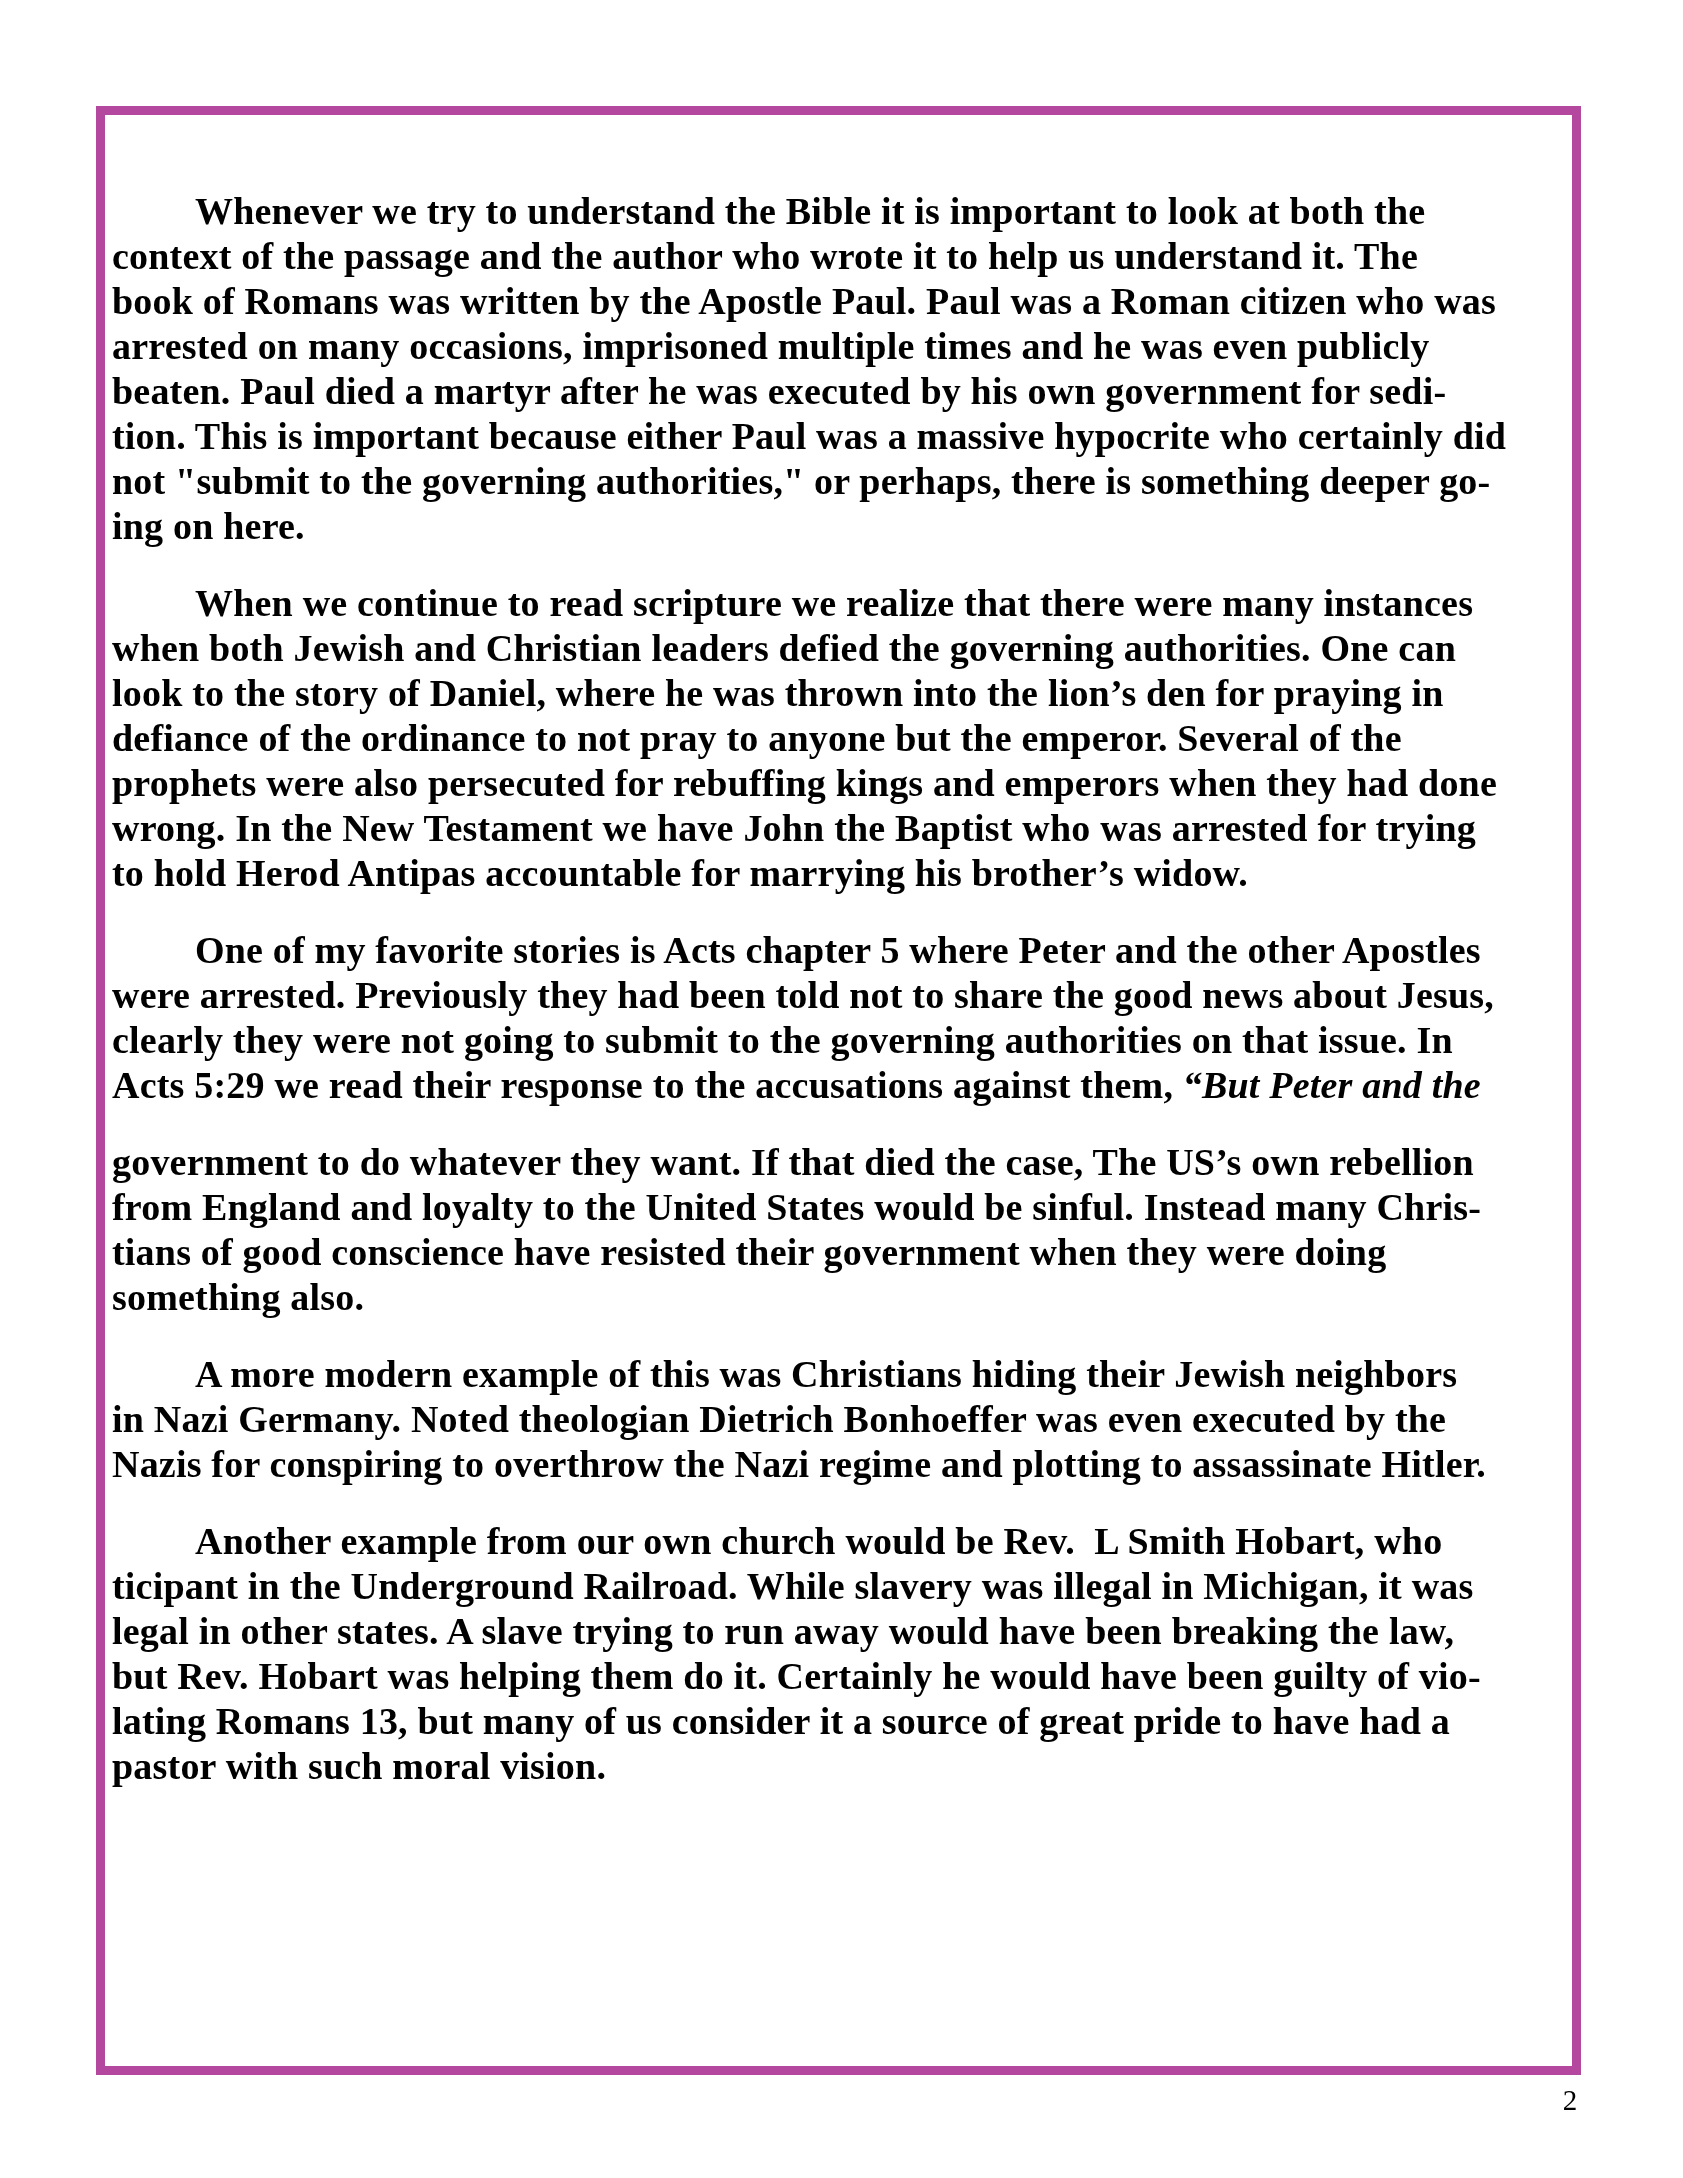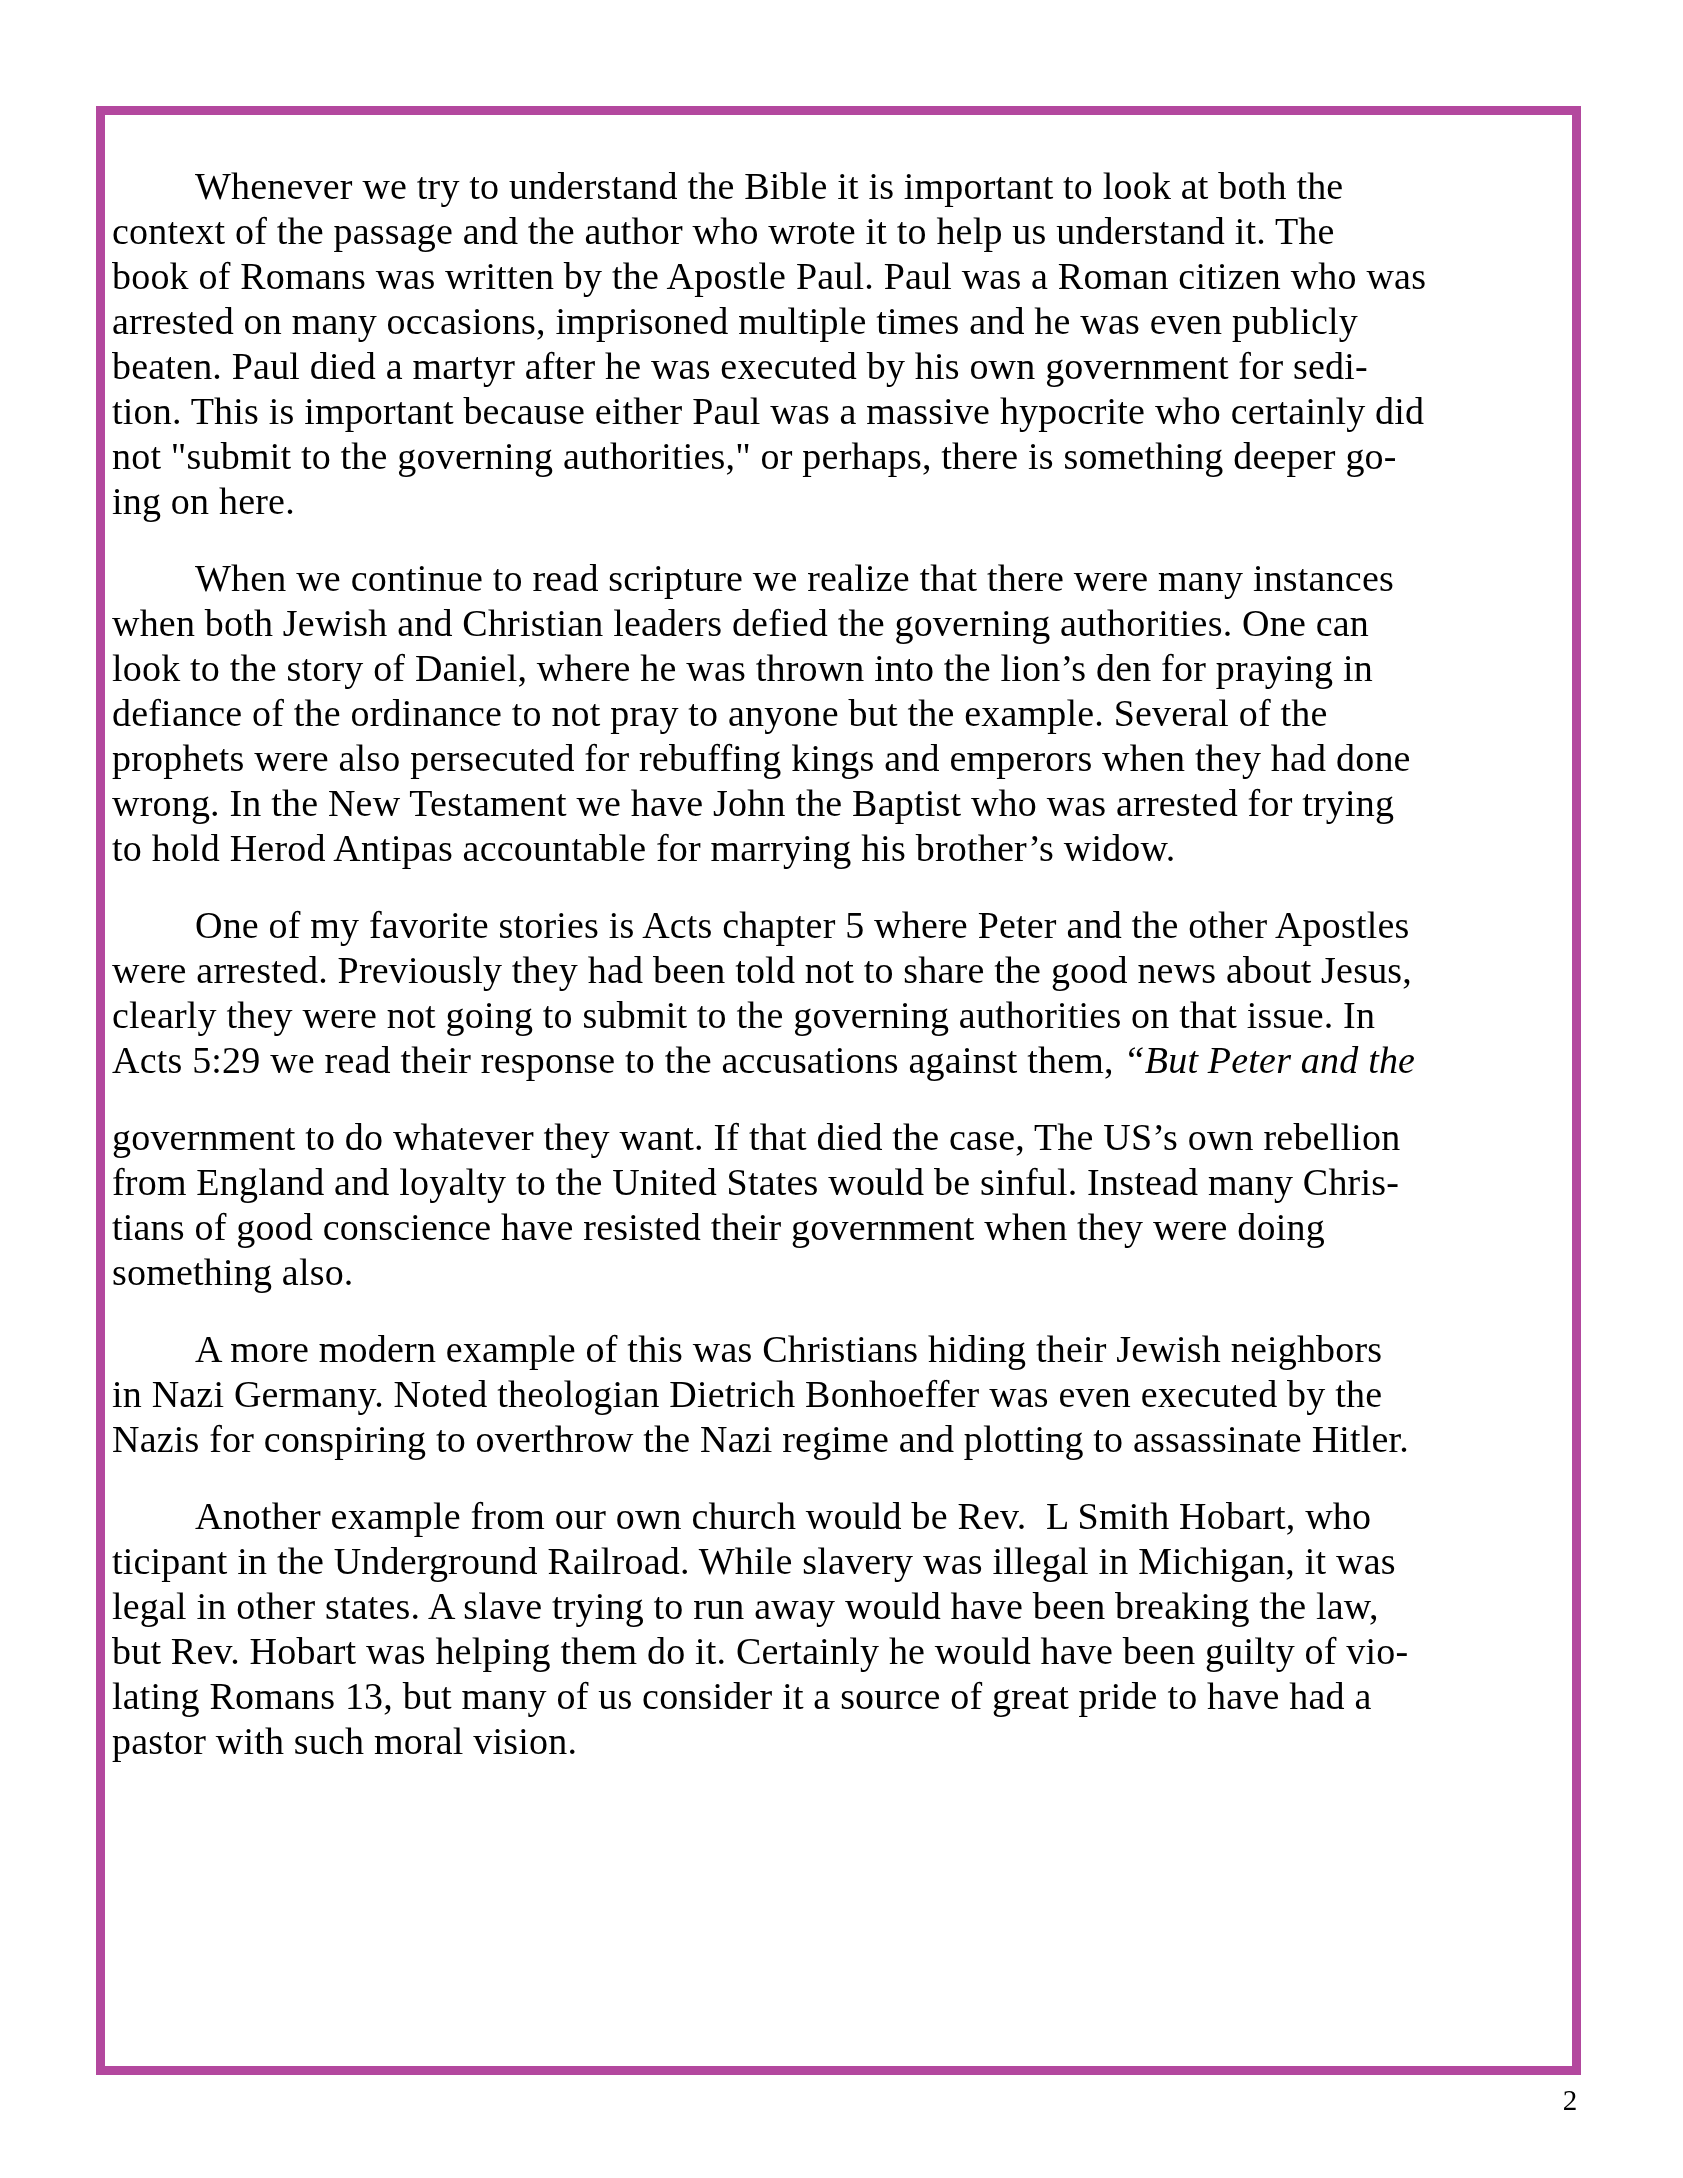--- a/index.html
+++ b/index.html
@@ -21,22 +21,23 @@
     top: 106px;
     width: 1467px;
     height: 1951px;
     border: 9px solid #b3489e;
     box-sizing: content-box;
     background: #ffffff;
   }
   .content {
     position: absolute;
     left: 7px;
-    top: 49px;
+    top: 74px;
     width: 1440px;
+    font-weight: bold;
   }
   .para {
     margin: 0 0 32px 0;
   }
   .line {
     font-size: 38px;
     line-height: 45px;
     white-space: pre;
     letter-spacing: 0.2px;
   }
@@ -70,21 +71,21 @@
           <div class="line"><span class="run">arrested on many occasions, imprisoned multiple times and he was even publicly</span></div>
           <div class="line"><span class="run">beaten. Paul died a martyr after he was executed by his own government for sedi-</span></div>
           <div class="line"><span class="run">tion. This is important because either Paul was a massive hypocrite who certainly did</span></div>
           <div class="line"><span class="run">not "submit to the governing authorities," or perhaps, there is something deeper go-</span></div>
           <div class="line"><span class="run">ing on here.</span></div>
         </div>
         <div class="para">
           <div class="line first"><span class="run">When we continue to read scripture we realize that there were many instances</span></div>
           <div class="line"><span class="run">when both Jewish and Christian leaders defied the governing authorities. One can</span></div>
           <div class="line"><span class="run">look to the story of Daniel, where he was thrown into the lion’s den for praying in</span></div>
-          <div class="line"><span class="run">defiance of the ordinance to not pray to anyone but the example. Several of the</span></div>
+          <div class="line"><span class="run">defiance of the ordinance to not pray to anyone but the emperor. Several of the</span></div>
           <div class="line"><span class="run">prophets were also persecuted for rebuffing kings and emperors when they had done</span></div>
           <div class="line"><span class="run">wrong. In the New Testament we have John the Baptist who was arrested for trying</span></div>
           <div class="line"><span class="run">to hold Herod Antipas accountable for marrying his brother’s widow.</span></div>
         </div>
         <div class="para">
           <div class="line first"><span class="run">One of my favorite stories is Acts chapter 5 where Peter and the other Apostles</span></div>
           <div class="line"><span class="run">were arrested. Previously they had been told not to share the good news about Jesus,</span></div>
           <div class="line"><span class="run">clearly they were not going to submit to the governing authorities on that issue. In</span></div>
           <div class="line"><span class="run">Acts 5:29 we read their response to the accusations against them, </span><span class="run italic">“But Peter and the</span></div>
         </div>

